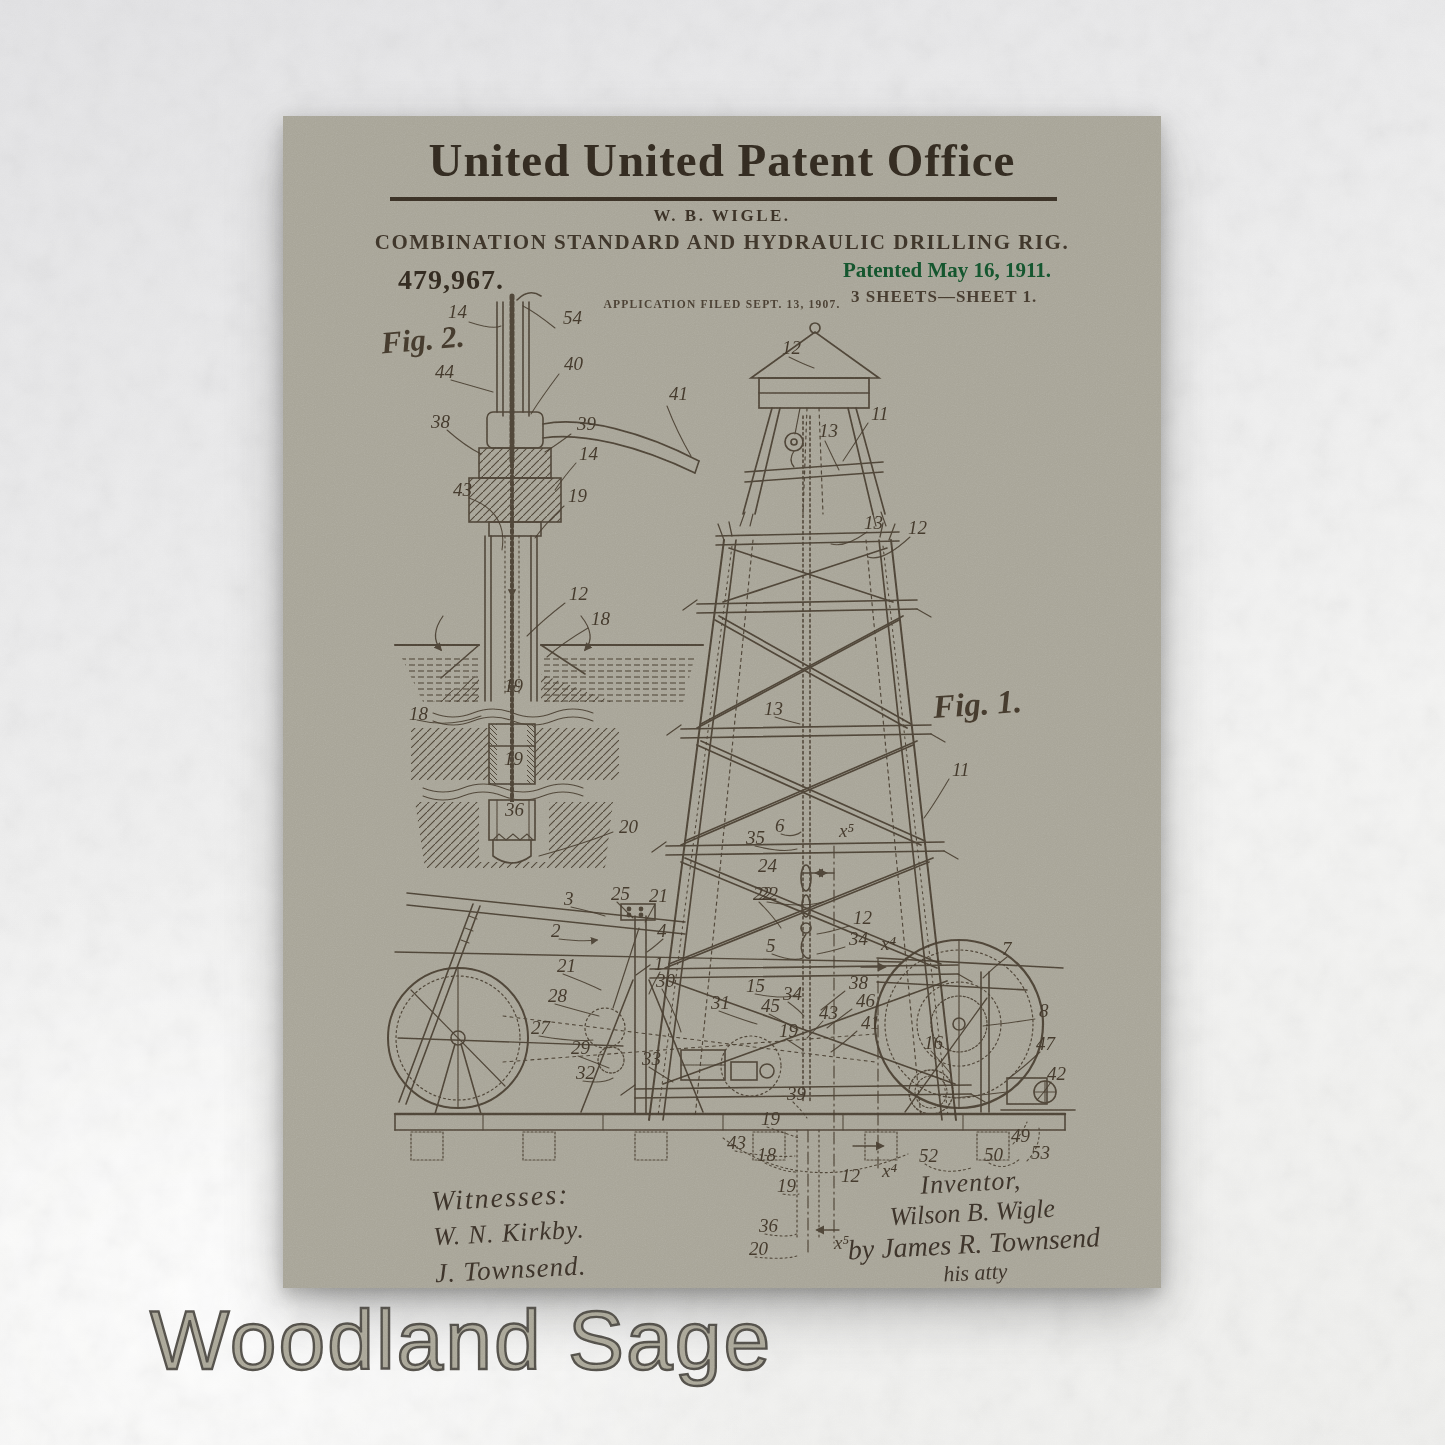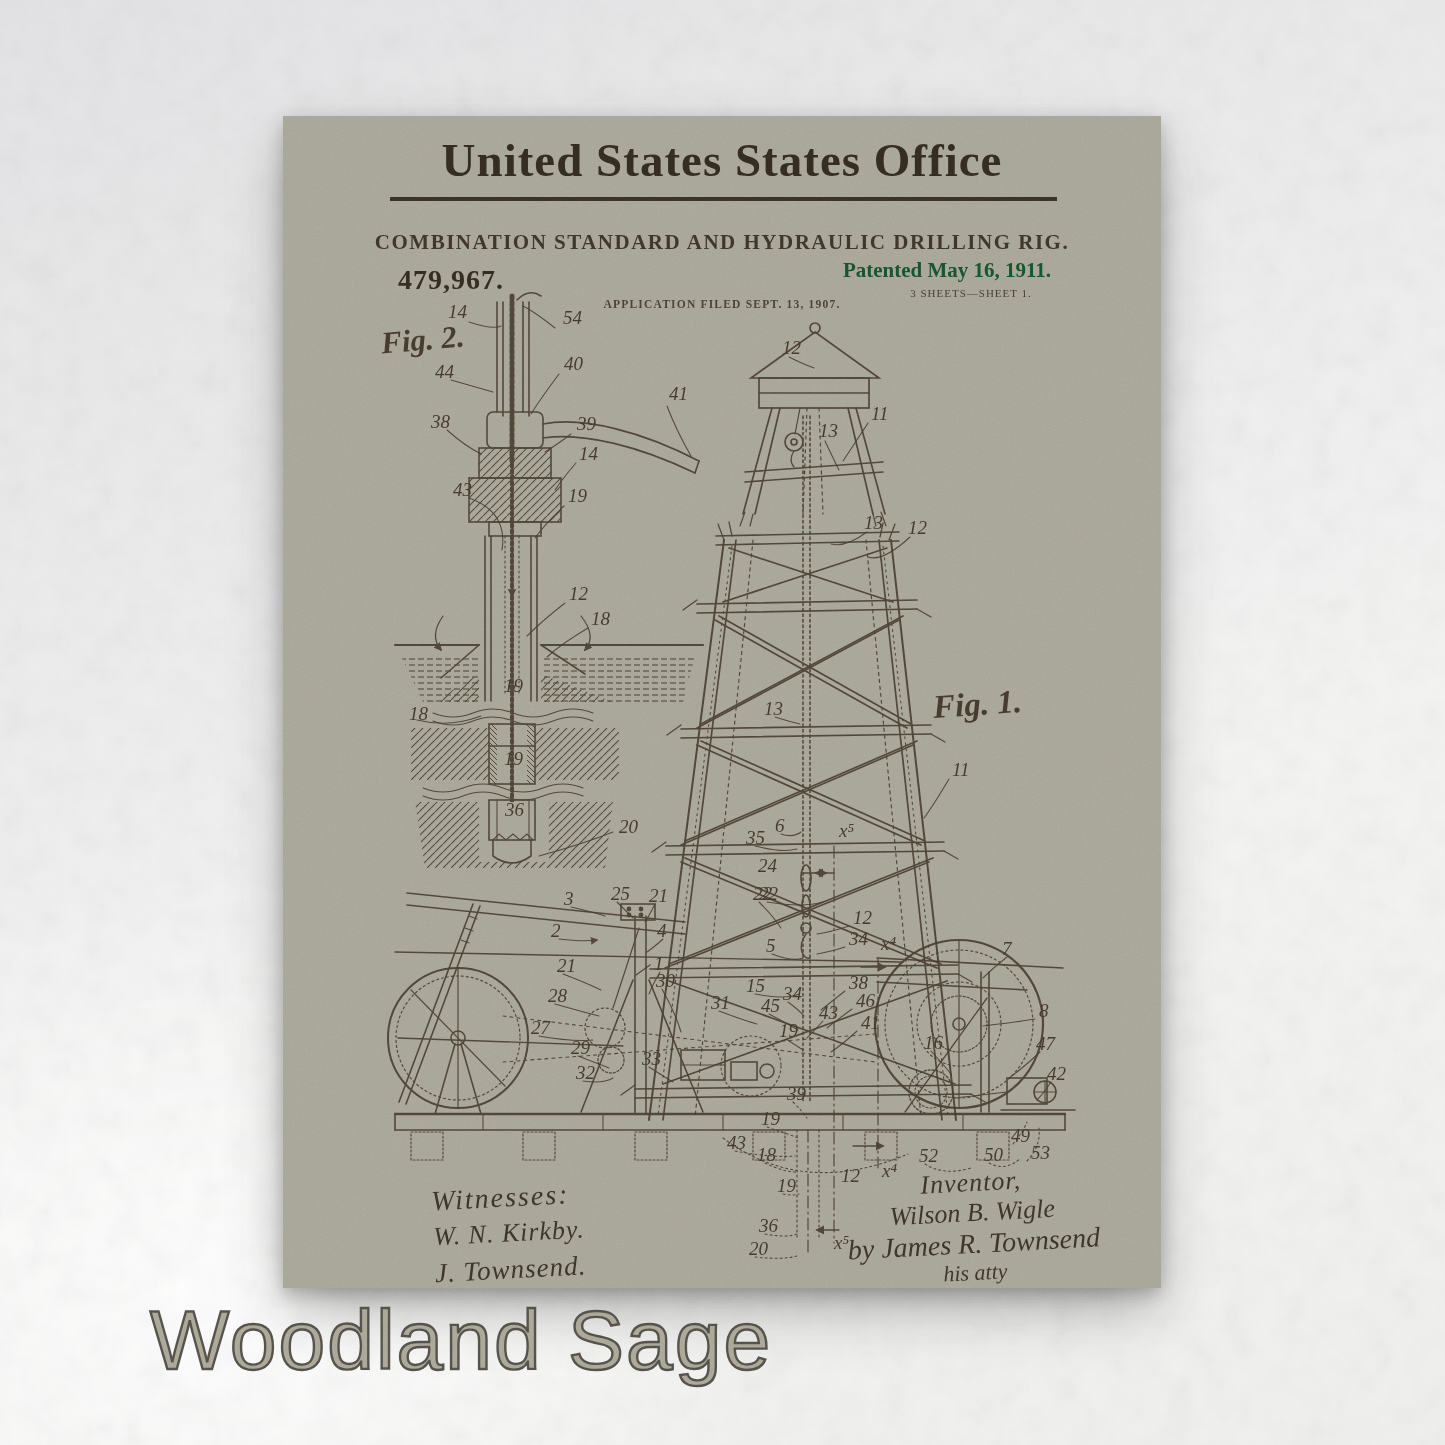--- a/index.html
+++ b/index.html
@@ -21,22 +21,22 @@
   .t-wigle{position:absolute;left:0;top:90px;width:878px;text-align:center;
     font-size:17px;font-weight:700;letter-spacing:2.5px;color:#3a3126;}
   .t-combo{position:absolute;left:0;top:114px;width:878px;text-align:center;
     font-size:21px;font-weight:700;letter-spacing:1.5px;color:#3e352a;}
   .t-app{position:absolute;left:0;top:134px;width:878px;text-align:center;
     font-size:11.5px;font-weight:700;letter-spacing:1.2px;color:#4a4034;margin-top:48px;}
   .t-num{position:absolute;left:115px;top:148px;font-size:28px;font-weight:700;
     letter-spacing:1px;color:#332b21;}
   .t-patd{position:absolute;left:544px;top:142px;width:240px;text-align:center;
     font-size:21px;font-weight:700;color:#14532d;}
-  .t-sheets{position:absolute;left:568px;top:171px;width:240px;text-align:center;
-    font-size:11px;font-weight:400;letter-spacing:1px;color:#453b2f;}
+  .t-sheets{position:absolute;left:568px;top:171px;width:240px;
+    font-size:17px;font-weight:700;letter-spacing:1px;color:#453b2f;}
   .figlab{position:absolute;font-style:italic;font-weight:700;color:#443a2d;}
   .fig2lab{left:98px;top:206px;font-size:31px;transform:rotate(-5deg);}
   .fig1lab{left:650px;top:570px;font-size:33px;transform:rotate(-4deg);}
   .script{font-style:italic;color:#3c332a;}
   .wit{position:absolute;left:150px;top:1058px;width:320px;transform:rotate(-3deg);}
   .wit .l1{font-size:28px;line-height:37px;letter-spacing:2px;}
   .wit .l2{font-size:26px;line-height:36px;letter-spacing:1px;}
   .wit .l3{font-size:27px;line-height:37px;letter-spacing:1px;}
   .inv{position:absolute;left:560px;top:1052px;width:260px;text-align:center;transform:rotate(-3deg);}
   .inv .l1{font-size:26px;line-height:30px;letter-spacing:1px;}
@@ -58,22 +58,23 @@
 <svg class="noise2" width="1445" height="1445">
   <filter id="blotch">
       <feTurbulence type="fractalNoise" baseFrequency="0.035" numOctaves="3" stitchTiles="stitch"></feTurbulence>
       <feColorMatrix type="saturate" values="0"></feColorMatrix>
     </filter>
   <rect width="1445" height="1445" filter="url(#blotch)"></rect>
 </svg>
 
 <div class="poster">
 
-  <div class="t-office">United States States Office</div>
+  <div class="t-office">United United Patent Office</div>
   <div class="rule"></div>
+  <div class="t-wigle">W. B. WIGLE.</div>
   <div class="t-combo">COMBINATION STANDARD AND HYDRAULIC DRILLING RIG.</div>
   <div class="t-app">APPLICATION FILED SEPT. 13, 1907.</div>
   <div class="t-num">479,967.</div>
   <div class="t-patd">Patented May 16, 1911.</div>
   <div class="t-sheets">3 SHEETS—SHEET 1.</div>
 
   <svg id="drawing" viewBox="0 0 878 1172">
     <defs>
       <marker id="ah" viewBox="0 0 10 10" refX="8" refY="5" markerWidth="7" markerHeight="7" orient="auto-start-reverse">
         <path d="M0,0 L10,5 L0,10 z" fill="#473d30"></path>

